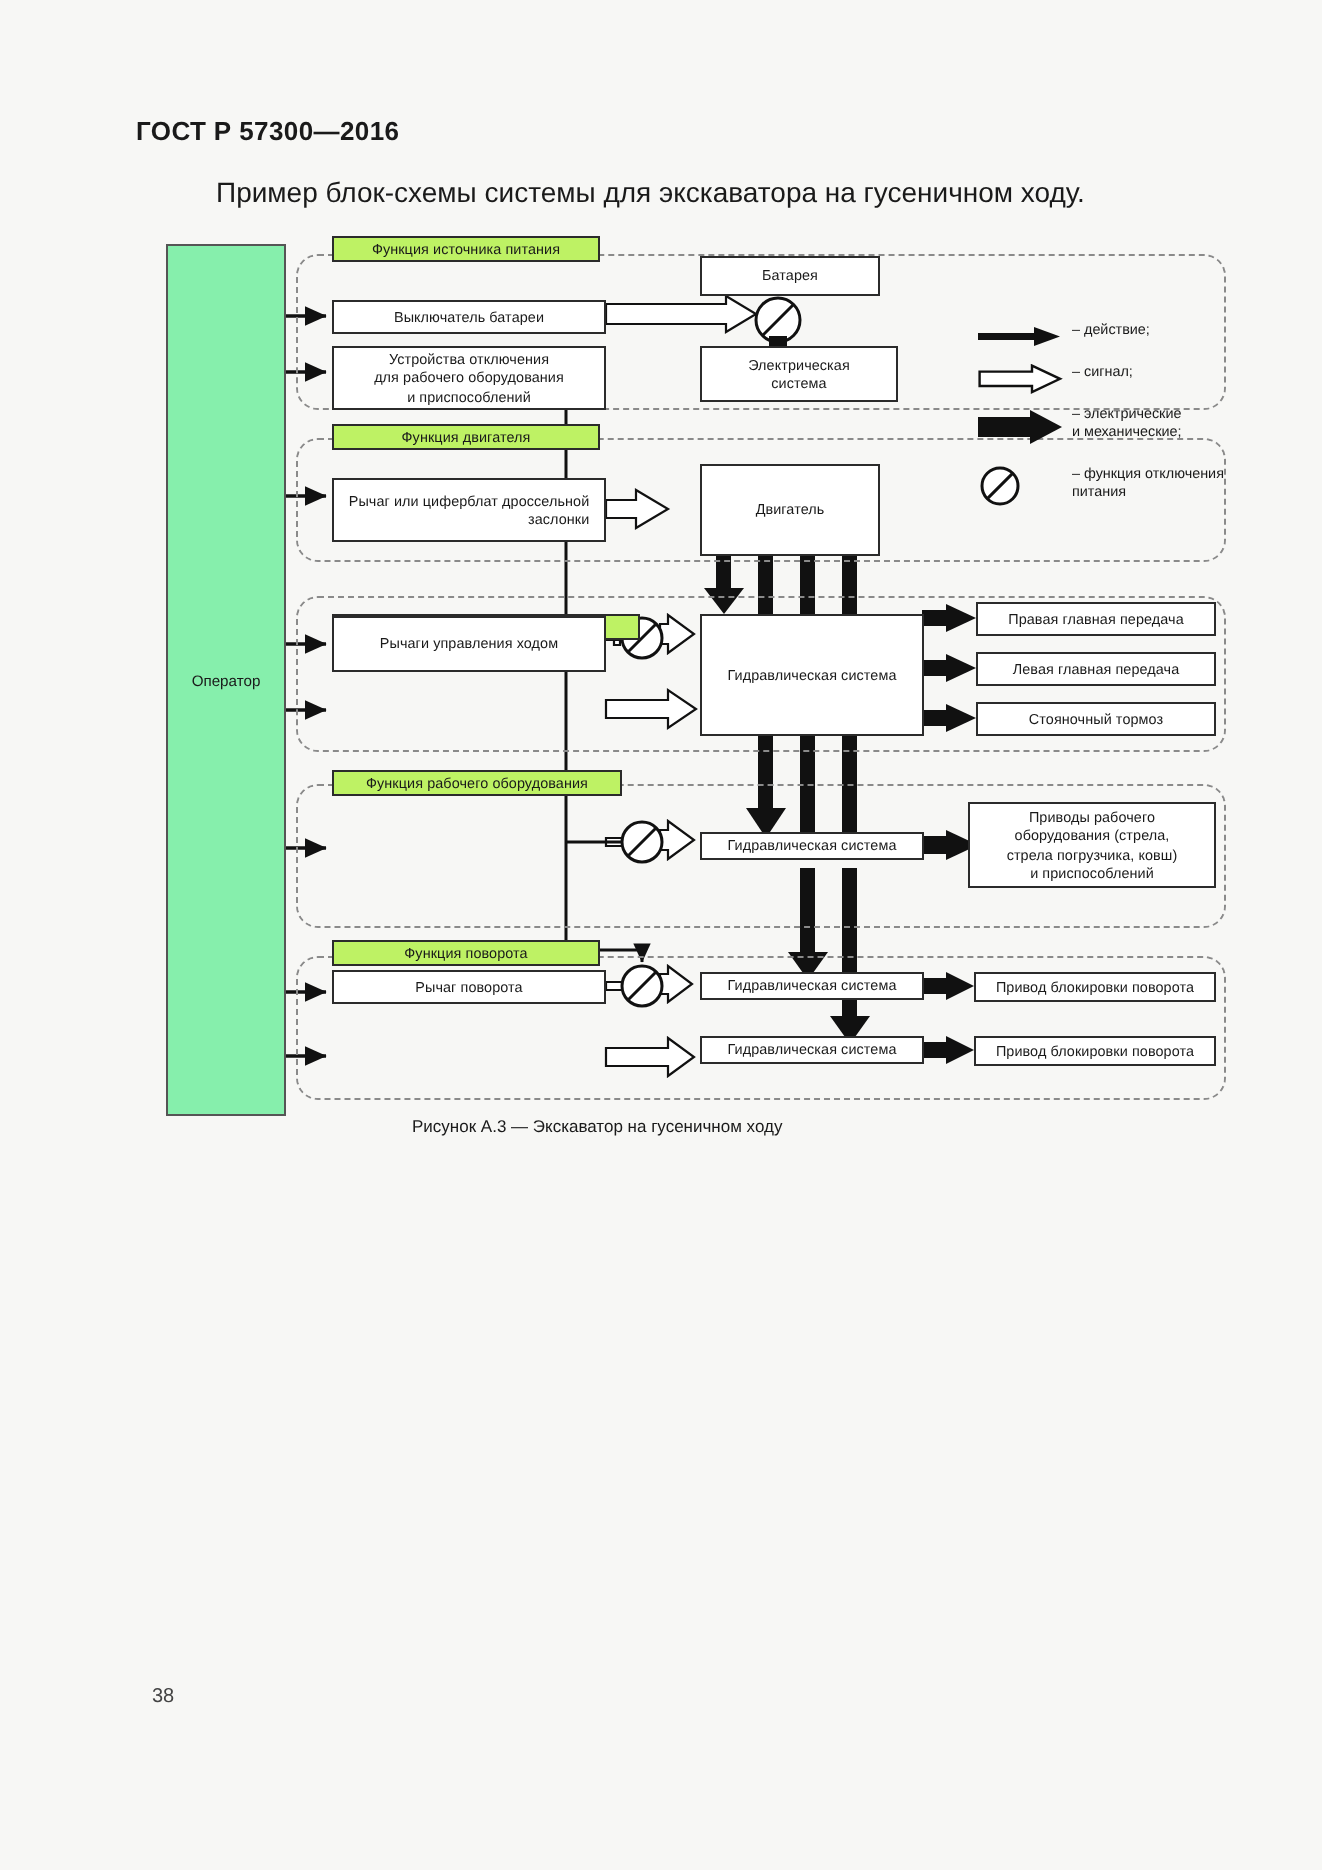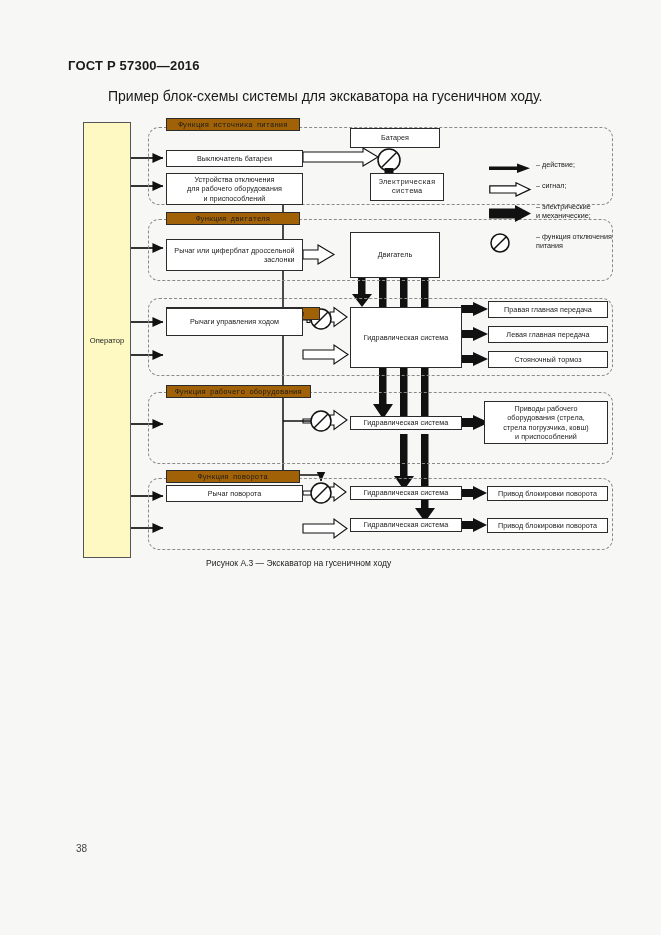--- a/index.html
+++ b/index.html
@@ -41,35 +41,35 @@
     box-sizing:border-box;
     display:flex;align-items:center;justify-content:center;
     text-align:center;
     font-size:7.2px;
     line-height:1.28;
     padding:1px 3px;
     letter-spacing:.05px;
   }
   .box.thin{border-width:1.2px;}
   .grouplabel{
-    position:absolute;background:#a16207;border:1.3px solid #2b2b2b;
+    position:absolute;background:#bef264;border:1.3px solid #2b2b2b;
     box-sizing:border-box;display:flex;align-items:center;justify-content:center;
-    font-size:7.2px;text-align:left;letter-spacing:.05px;font-family:Liberation Mono, monospace;
+    font-size:7.2px;text-align:left;letter-spacing:.05px;
   }
   .group{
     position:absolute;
     border:1.2px dashed #8a8a8a;
     border-radius:11px;
     box-sizing:border-box;
     background:transparent;
   }
   .operator{
     position:absolute;
-    left:83px;top:122px;width:48px;height:436px;
-    background:#fef9c3;border:1.6px solid #555;
+    left:83px;top:122px;width:60px;height:436px;
+    background:#86efac;border:1.6px solid #555;
     box-sizing:border-box;
     display:flex;align-items:center;justify-content:center;
     font-size:7.6px;
   }
 
   
   .legend{position:absolute;left:489px;top:160px;width:150px;}
   .legend-row{position:relative;min-height:17px;margin-bottom:4px;}
   .legend-txt{position:absolute;left:47px;top:0;font-size:7.2px;line-height:1.25;}
   .legend-gly{position:absolute;left:0;top:1px;width:44px;height:15px;}
@@ -208,21 +208,21 @@
 
     <div class="operator">Оператор</div>
 
     <div class="group" style="left:148px;top:127px;width:465px;height:78px;"></div>
     <div class="grouplabel" style="left:166px;top:118px;width:134px;height:13px;">Функция источника питания</div>
     <div class="box" style="left:166px;top:150px;width:137px;height:17px;">Выключатель батареи</div>
     <div class="box" style="left:166px;top:173px;width:137px;height:32px;white-space:pre-line;">Устройства отключения
 для рабочего оборудования
 и приспособлений</div>
     <div class="box" style="left:350px;top:128px;width:90px;height:20px;">Батарея</div>
-    <div class="box" style="left:370px;top:173px;width:74px;height:28px;white-space:pre-line;font-family:Liberation Mono, monospace;">Электрическая
+    <div class="box" style="left:350px;top:173px;width:99px;height:28px;white-space:pre-line;">Электрическая
 система</div>
 
     <div class="group" style="left:148px;top:219px;width:465px;height:62px;"></div>
     <div class="grouplabel" style="left:166px;top:212px;width:134px;height:13px;">Функция двигателя</div>
     <div class="box" style="left:166px;top:239px;width:137px;height:32px;white-space:pre-line;text-align:right;">Рычаг или циферблат дроссельной
 заслонки</div>
     <div class="box" style="left:350px;top:232px;width:90px;height:46px;">Двигатель</div>
 
     <div class="group" style="left:148px;top:298px;width:465px;height:78px;"></div>
     <div class="grouplabel" style="left:166px;top:307px;width:154px;height:13px;">Функция управления движением</div>

